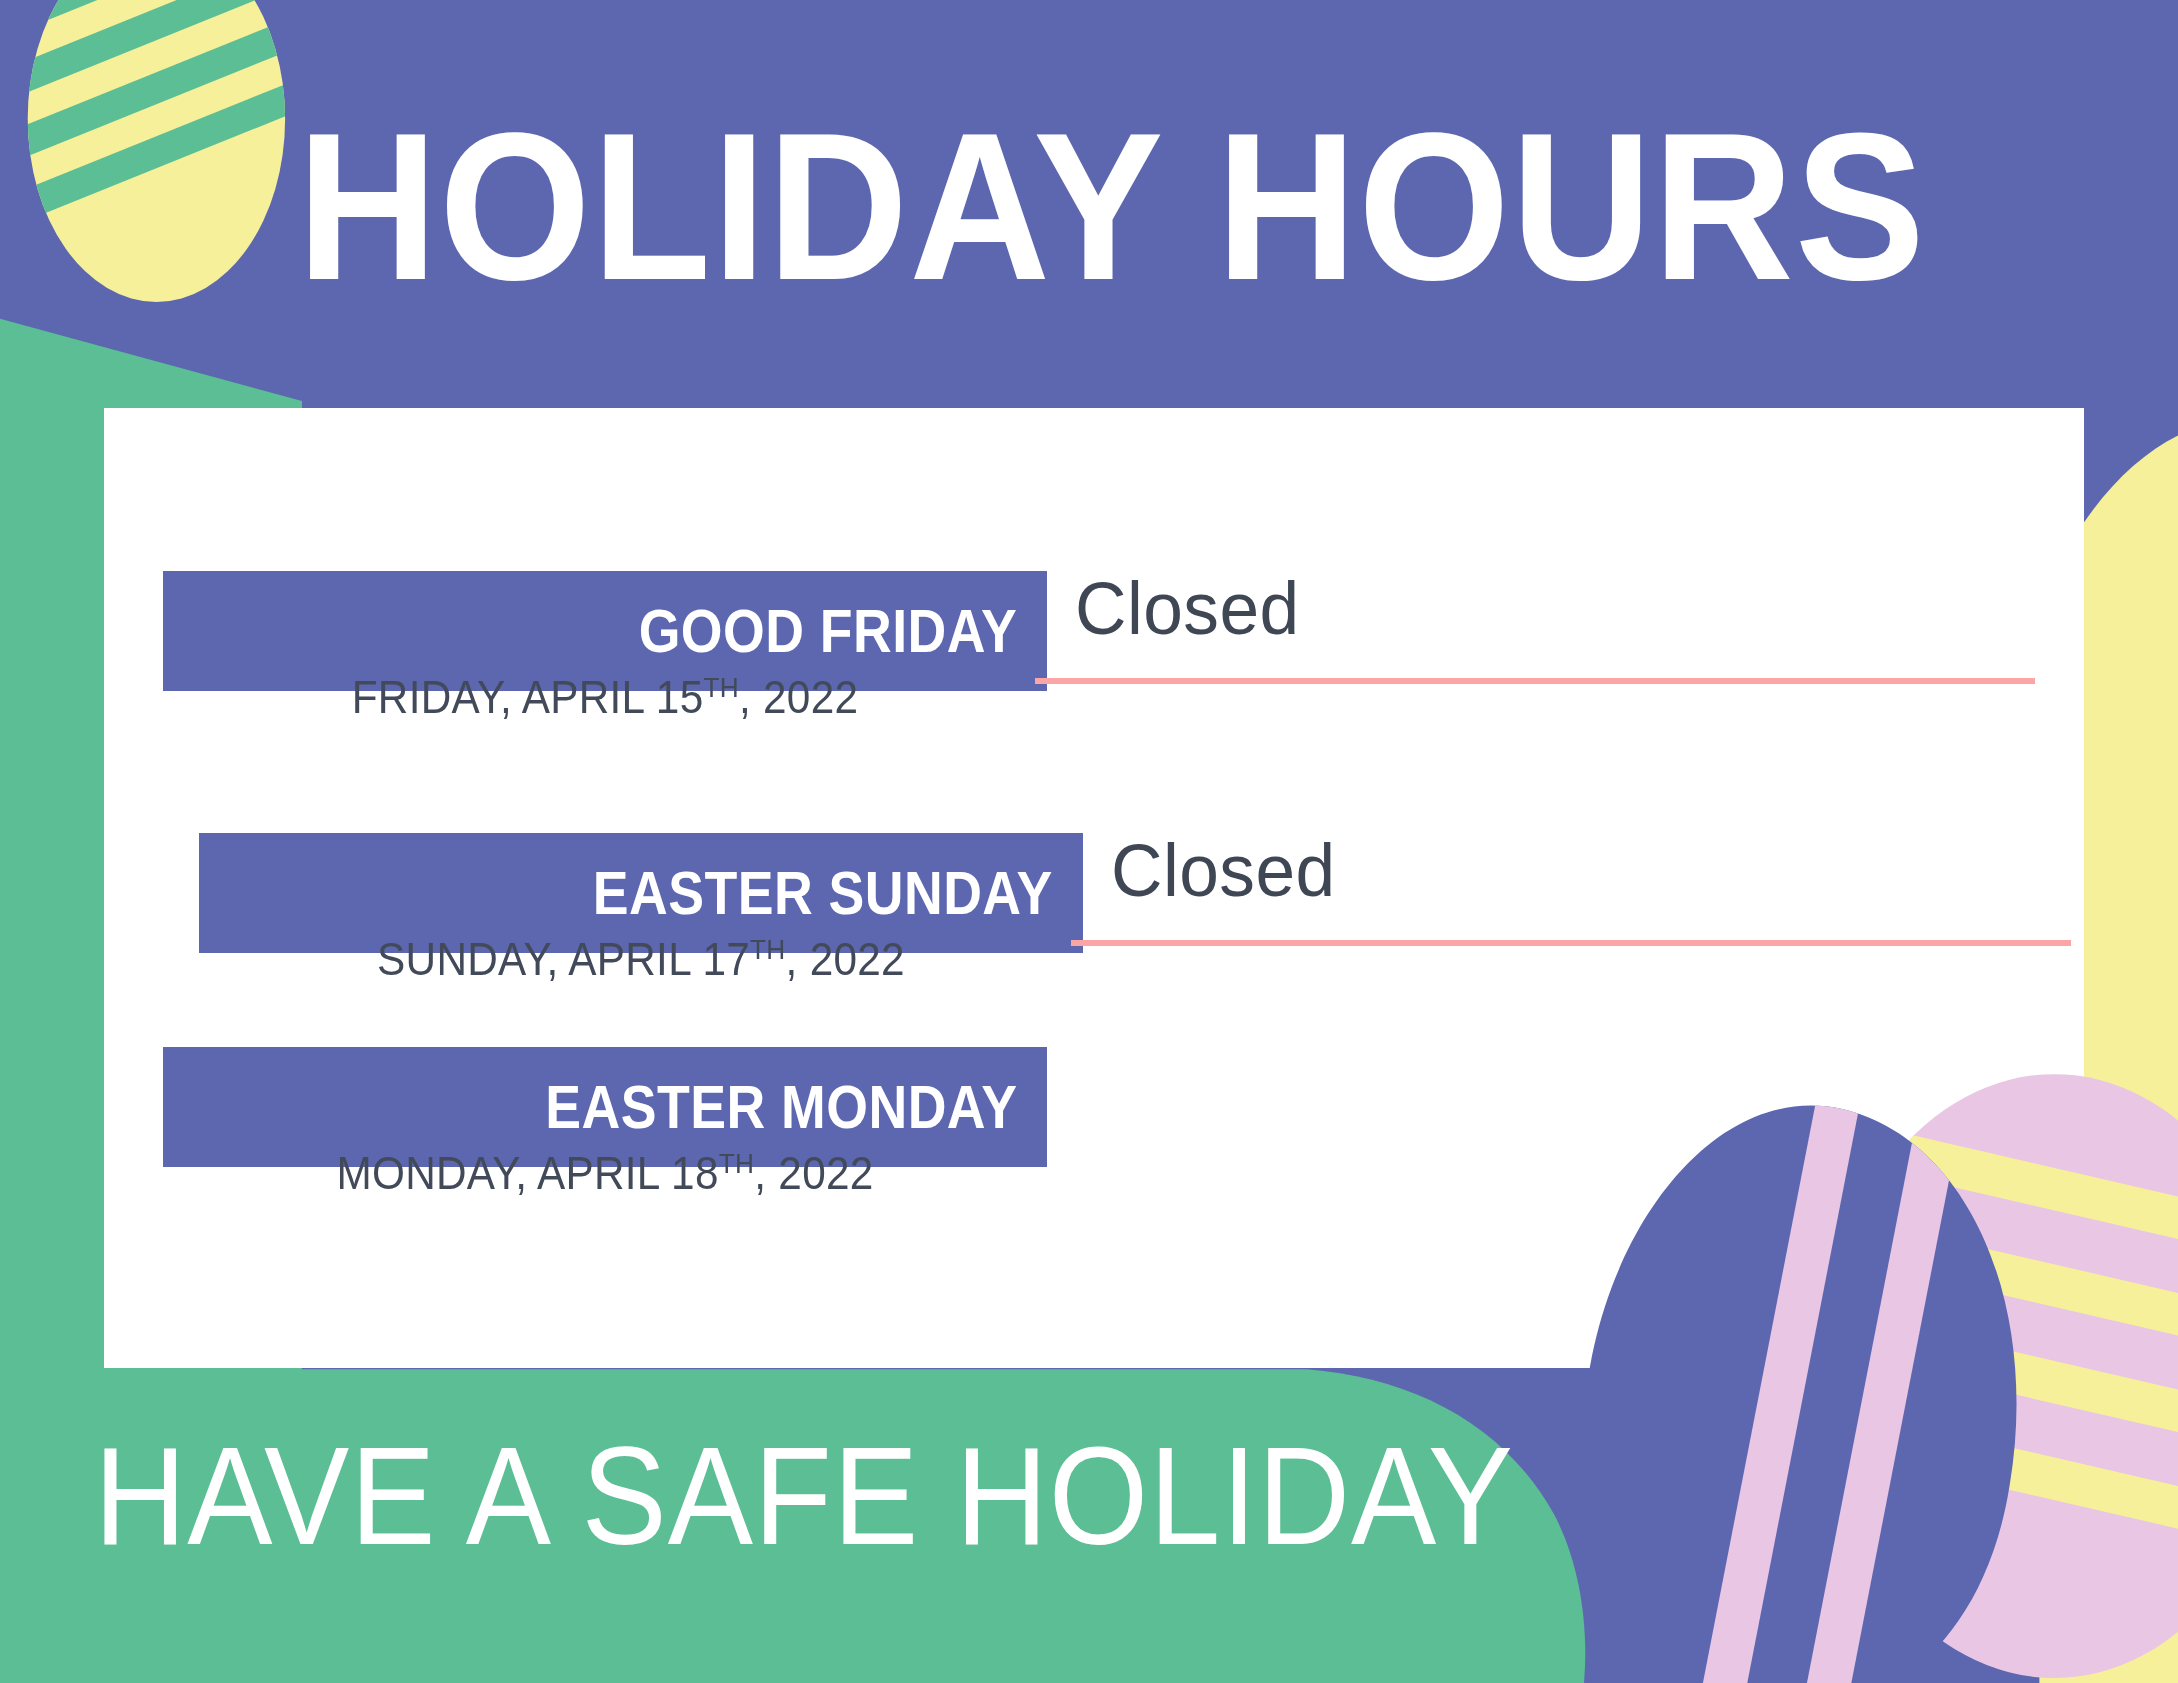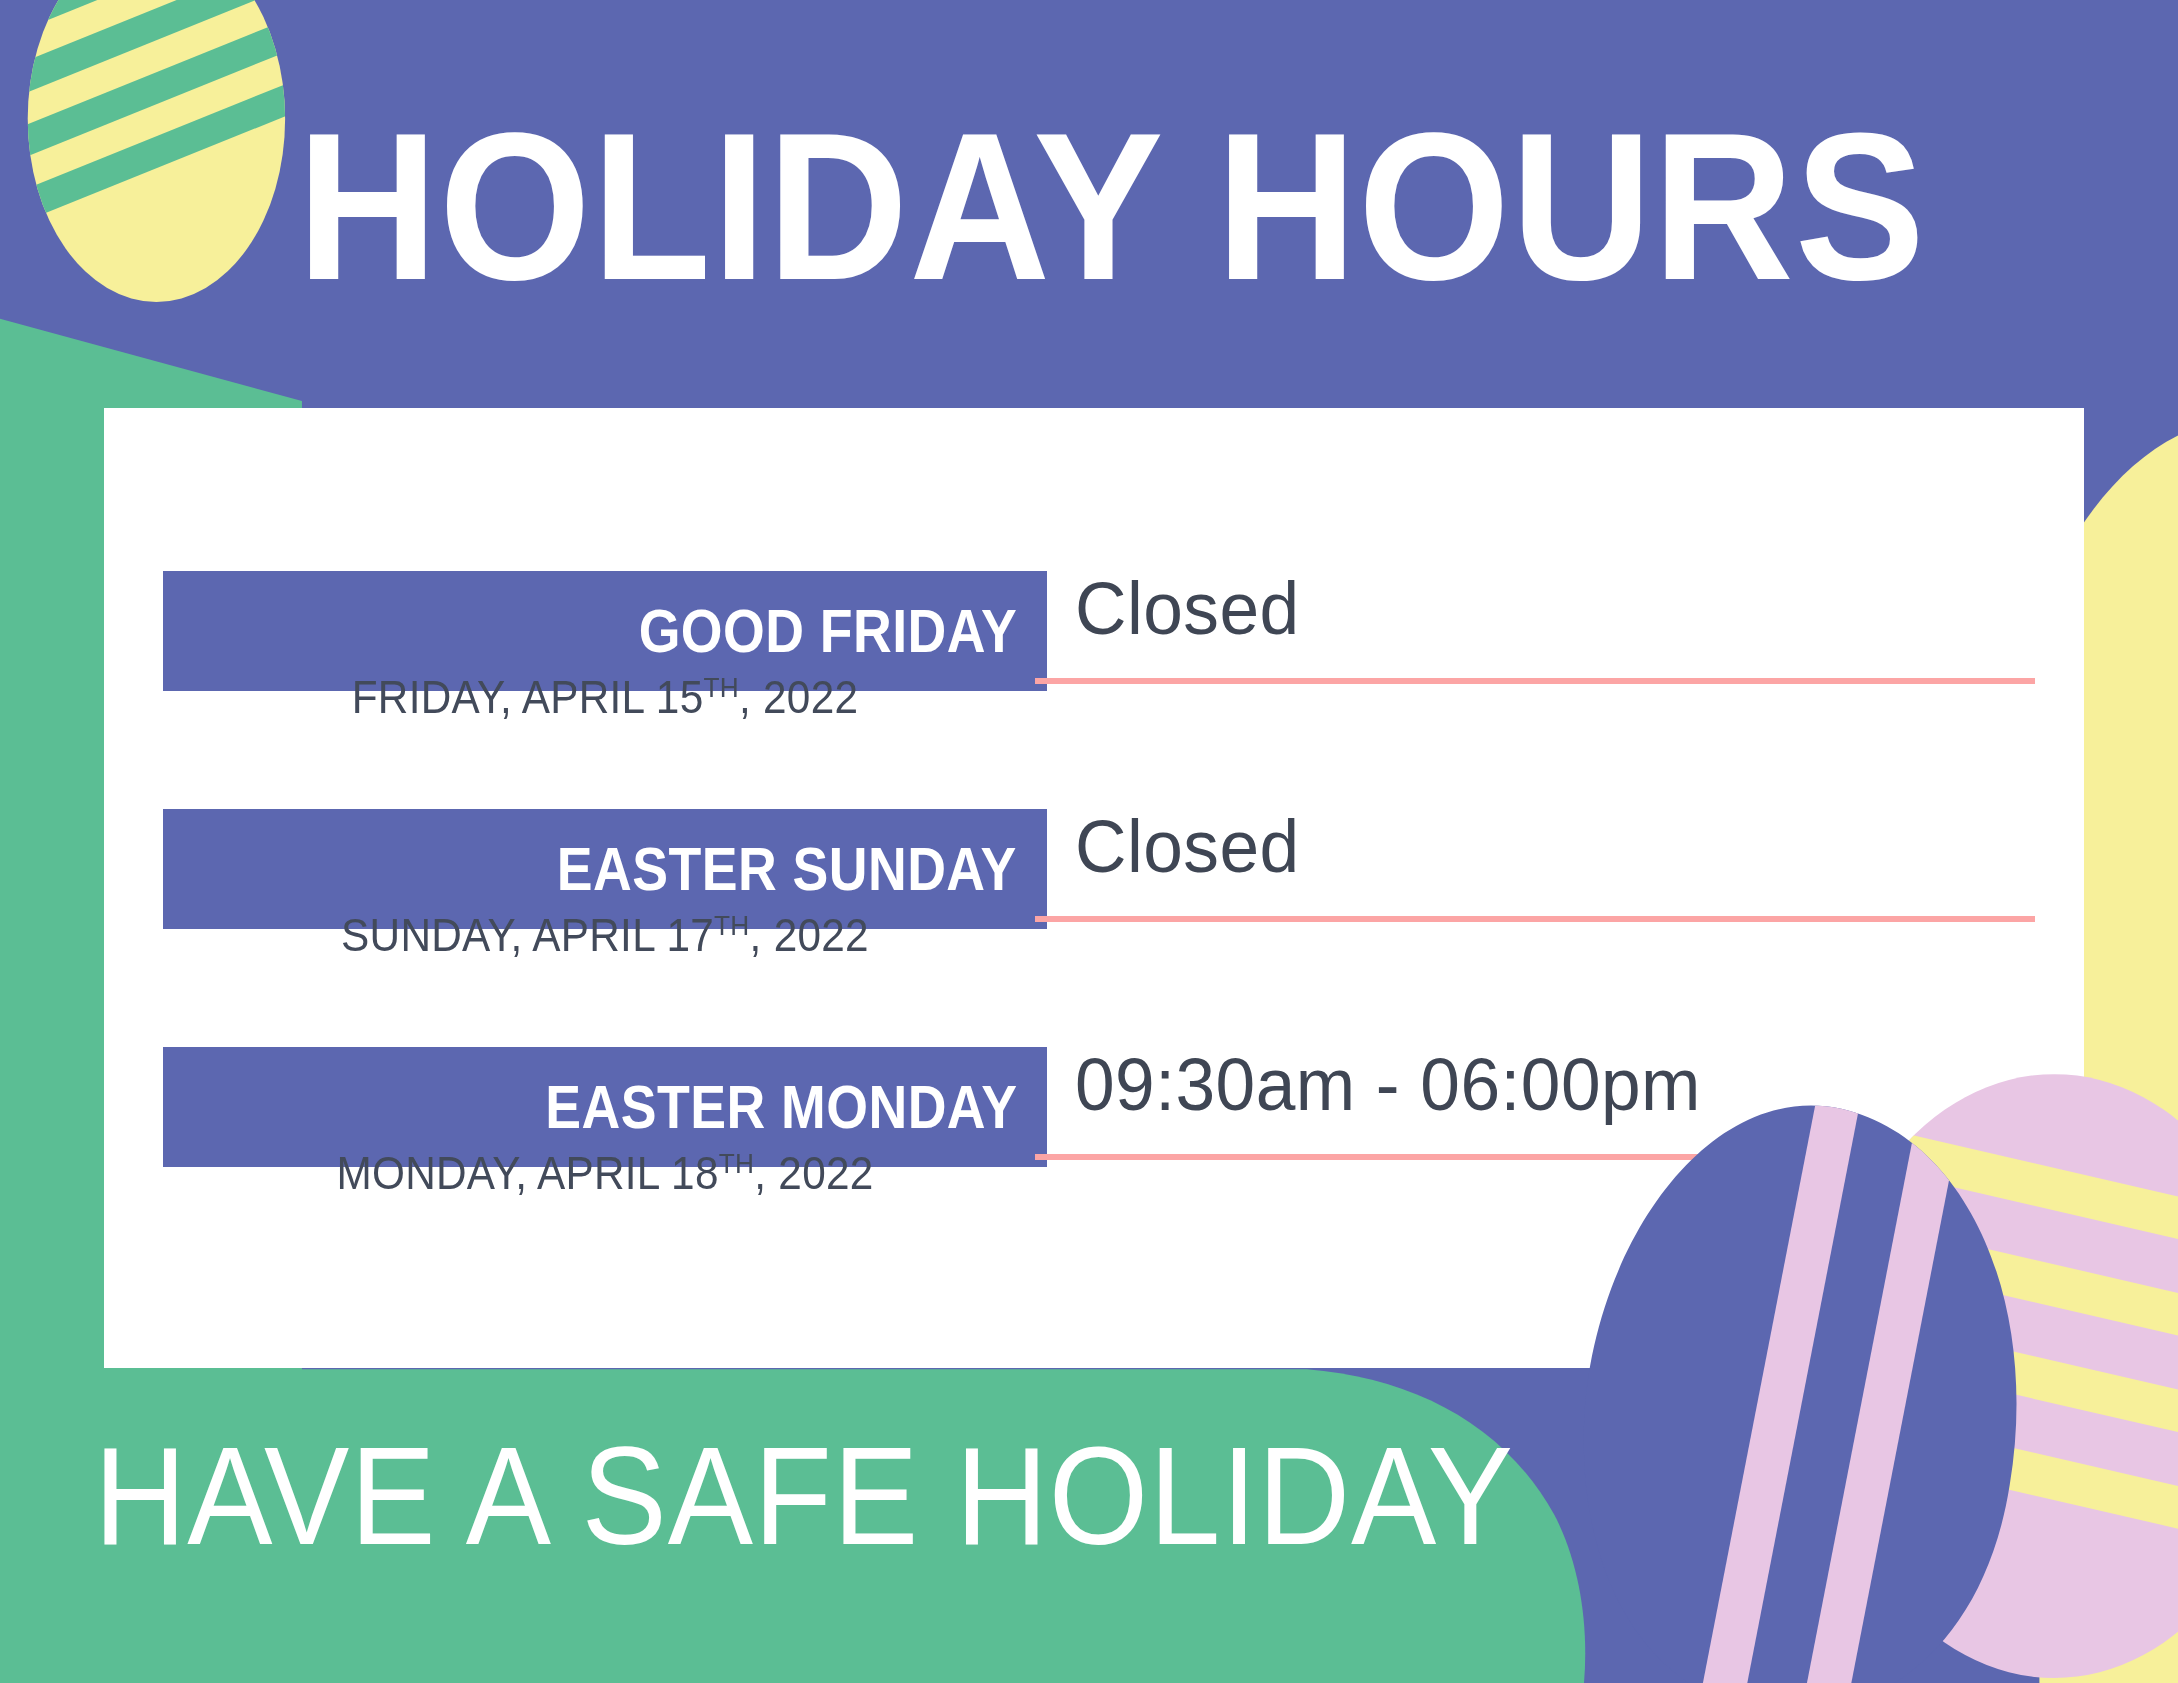--- a/index.html
+++ b/index.html
@@ -54,21 +54,21 @@
   }
 
   
   .row {
     position: absolute;
     left: 0;
     width: 1980px;
     height: 198px;
   }
   .row-1 { top: 163px; }
-  .row-2 { top: 401px; }
+  .row-2 { top: 425px; margin-left: 36px; }
   .row-3 { top: 639px; }
 
   .label-chip {
     position: absolute;
     left: 59px;
     top: 0;
     width: 884px;
     height: 120px;
     background: #5C67B0;
     display: flex;
@@ -214,23 +214,20 @@
       </div>
     </div>
 
     <div class="row row-3">
       <div class="label-chip">
         <span>EASTER MONDAY</span>
       </div>
       <div class="date-line">
         <span>MONDAY, APRIL 18</span><sup>TH</sup><span>, 2022</span>
       </div>
-      <div class="hours-cell">
-        <span>09:30am - 06:00pm</span>
-      </div>
     </div>
 
   </div>
 
   <svg style="position:absolute;inset:0;width:2178px;height:1683px;z-index:5;pointer-events:none;" viewBox="0 0 2200 1700">
 
     <g>
       <ellipse cx="2075" cy="1390" rx="235" ry="305" fill="#E8C6E4"></ellipse>
       <g clip-path="url(#clip-egg-pink)">
         <rect x="1780" y="1185" width="620" height="42" transform="rotate(13 2075 1390)" fill="#F7F09A"></rect>

